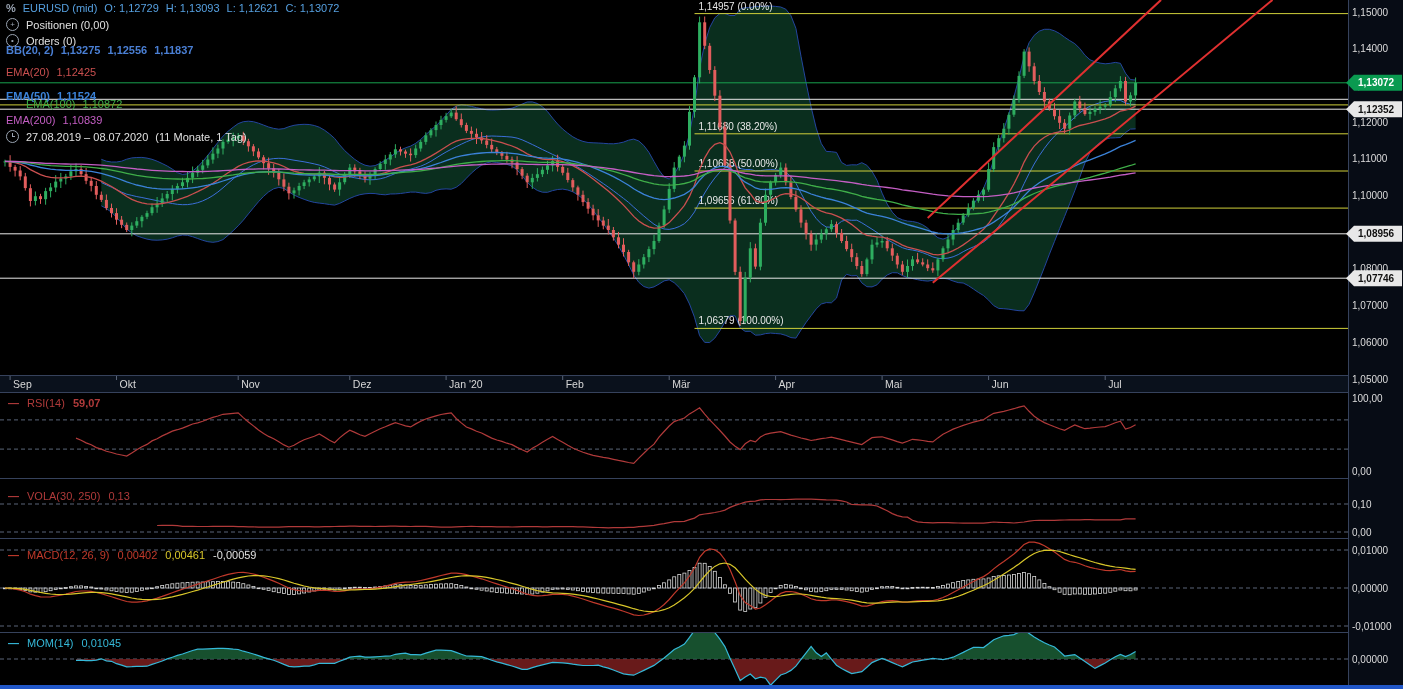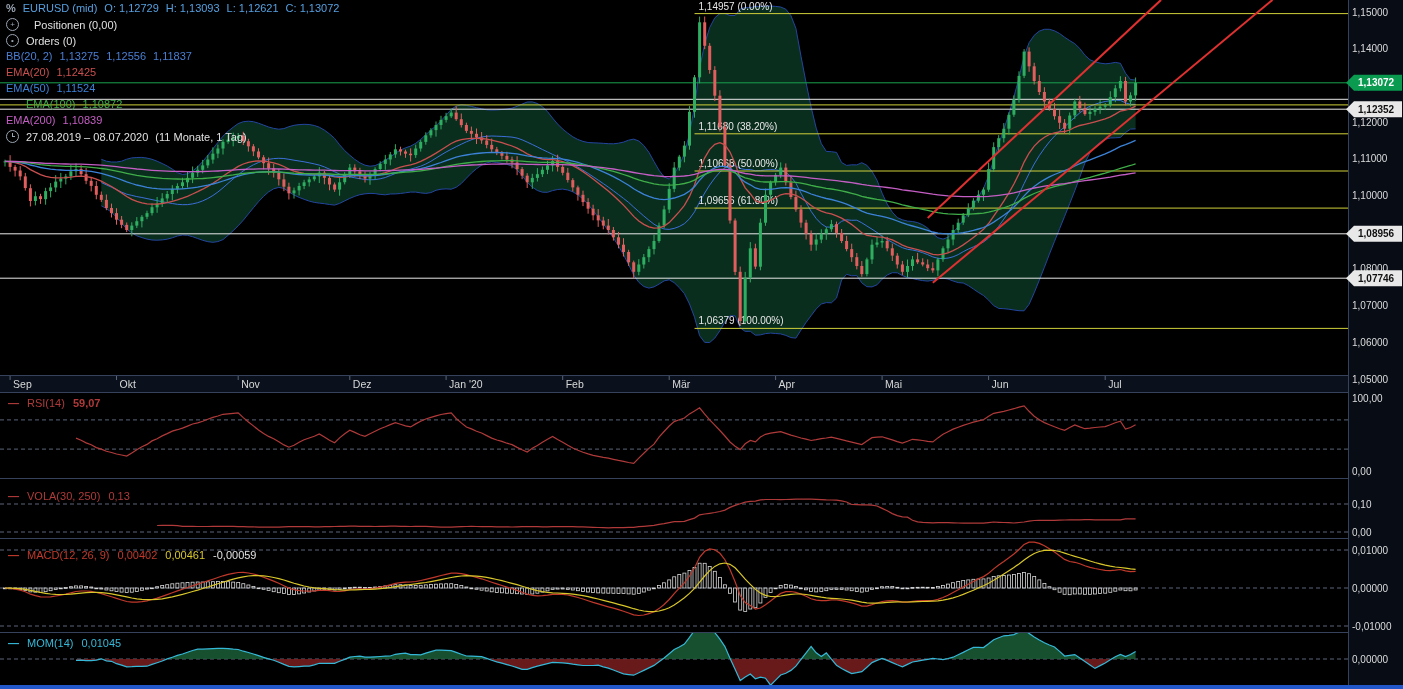--- a/index.html
+++ b/index.html
@@ -830,41 +830,41 @@
     <span class="dash" style="color: rgb(154, 164, 178);">%</span>
     <span style="color: rgb(86, 160, 224);">EURUSD (mid)</span>
     <span style="color: rgb(86, 160, 224);">O: 1,12729</span>
     <span style="color: rgb(86, 160, 224);">H: 1,13093</span>
     <span style="color: rgb(86, 160, 224);">L: 1,12621</span>
     <span style="color: rgb(86, 160, 224); text-align: center;">C: 1,13072</span>
   </div>
 
   <div class="lg-row" style="top:18px;">
     <span class="circle-icon">+</span>
-    <span style="color: rgb(224, 224, 224); margin-left: 8px;">Positionen (0,00)</span>
+    <span style="color: rgb(224, 224, 224);">Positionen (0,00)</span>
   </div>
 
   <div class="lg-row" style="top:34px;">
     <span class="circle-icon">•</span>
     <span style="color: rgb(224, 224, 224);">Orders (0)</span>
   </div>
 
-  <div class="lg-row" style="top:50px;">
+  <div class="lg-row" style="top:44px;font-weight:bold;">
     <span style="color: rgb(74, 127, 212);">BB(20, 2)</span>
     <span style="color: rgb(74, 127, 212);">1,13275</span>
     <span style="color: rgb(74, 127, 212);">1,12556</span>
     <span style="color: rgb(74, 127, 212);">1,11837</span>
   </div>
 
   <div class="lg-row" style="top:66px;">
     <span style="color: rgb(201, 79, 79);">EMA(20)</span>
     <span style="color: rgb(201, 79, 79);">1,12425</span>
   </div>
 
-  <div class="lg-row" style="top:82px;">
+  <div class="lg-row" style="top:90px;font-weight:bold;">
     <span style="color: rgb(59, 130, 216);">EMA(50)</span>
     <span style="color: rgb(59, 130, 216);">1,11524</span>
   </div>
 
   <div class="lg-row" style="top:98px;">
     <span style="color: rgb(63, 174, 73); margin-left: 20px;">EMA(100)</span>
     <span style="color: rgb(63, 174, 73);">1,10872</span>
   </div>
 
   <div class="lg-row" style="top:114px;">

